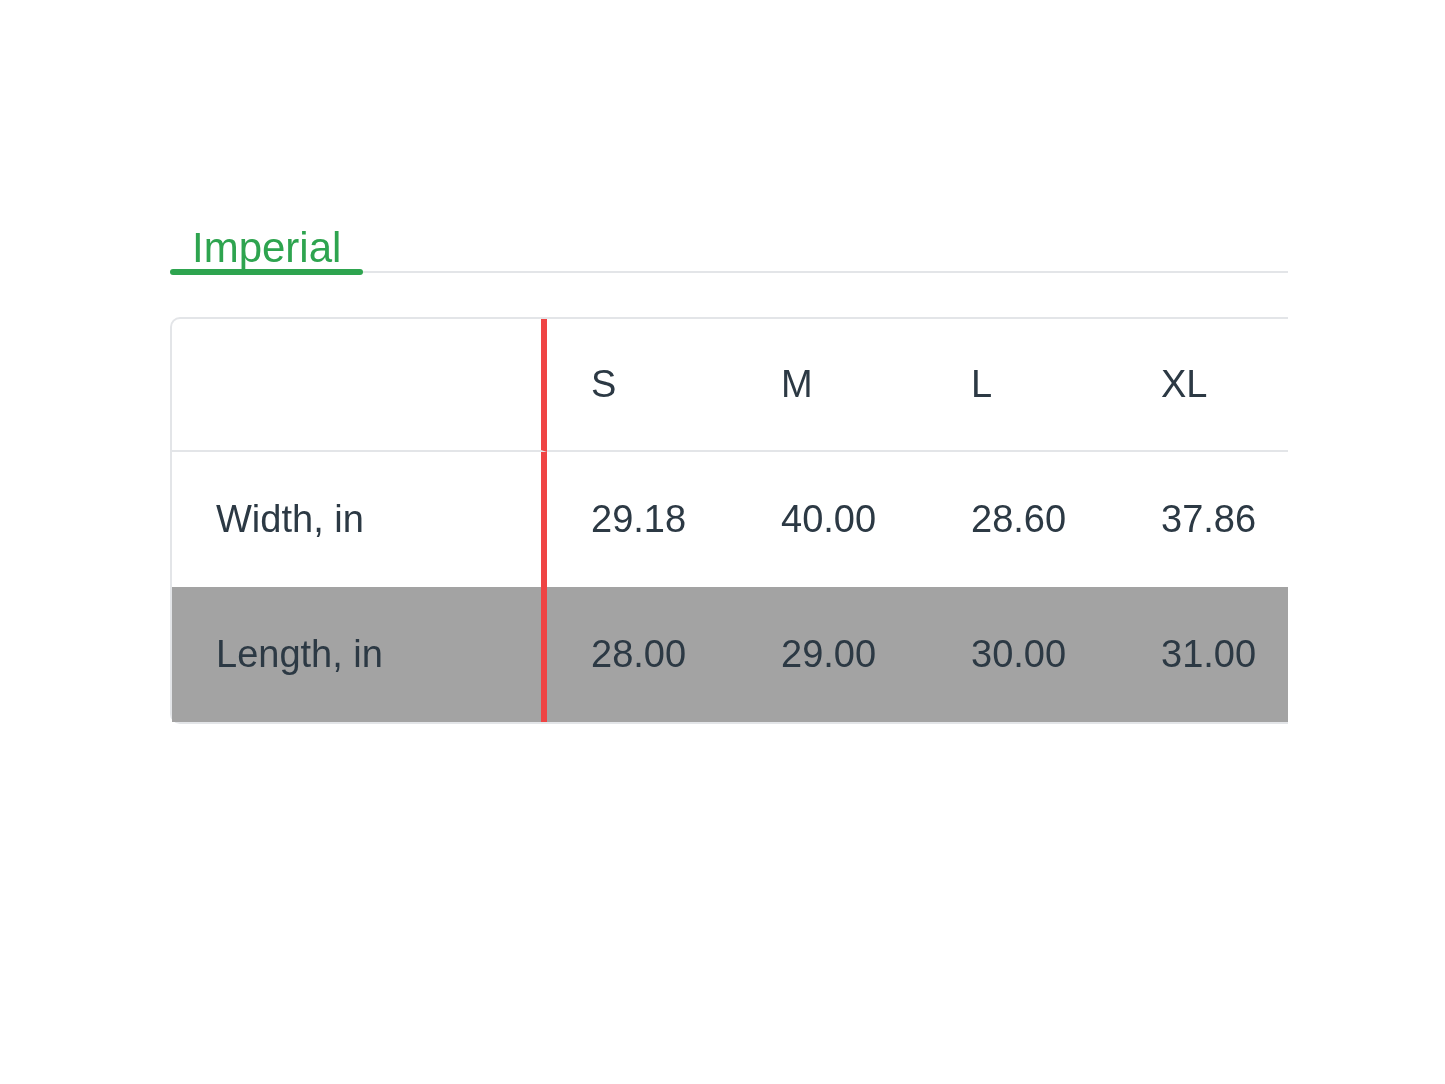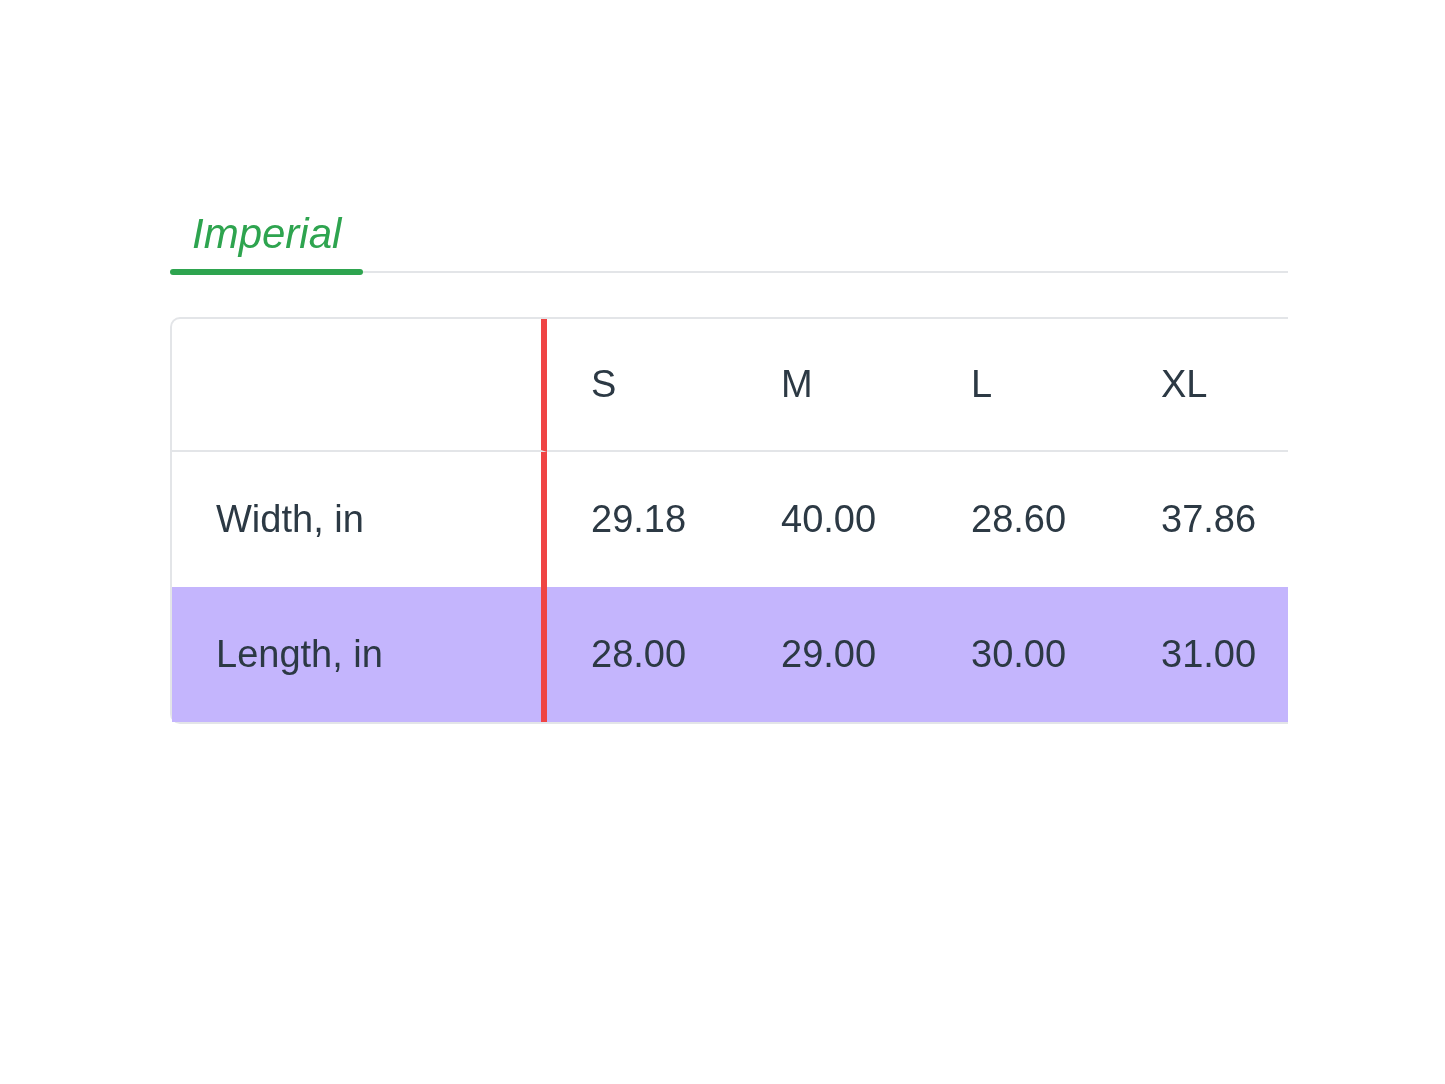--- a/index.html
+++ b/index.html
@@ -23,26 +23,25 @@
     display: flex;
     height: 76px;
     border-bottom: 2px solid #e3e5e8;
   }
   .tab {
     position: relative;
     padding: 0 22px;
     font-size: 42px;
     line-height: 1.1;
     display: flex;
-    align-items: center;
+    align-items: flex-end;
     padding-top: 2px;
     color: #242f38;
     cursor: pointer;
     white-space: nowrap;
-    font-style: italic;
   }
   .tab.active { color: #2ea44f; }
   .tab.active::after {
     content: "";
     position: absolute;
     left: 0; right: 0; bottom: -4px;
     height: 6px;
     background: #2ea44f;
     border-radius: 3px;
   }
@@ -71,21 +70,21 @@
     white-space: nowrap;
   }
   .size-table thead th {
     height: 133px;
     border-bottom: 2px solid #e3e5e8;
   }
   .size-table .rowlabel {
     border-right: 6px solid #ef4444;
   }
   .size-table tbody tr.zebra {
-    background: #c4b5fd;
+    background: #a3a3a3;
   }
 </style>
 </head>
 <body>
 
 <div class="stage">
 
   <div class="tabs">
     <div class="tab active">
       <span>Imperial</span>

